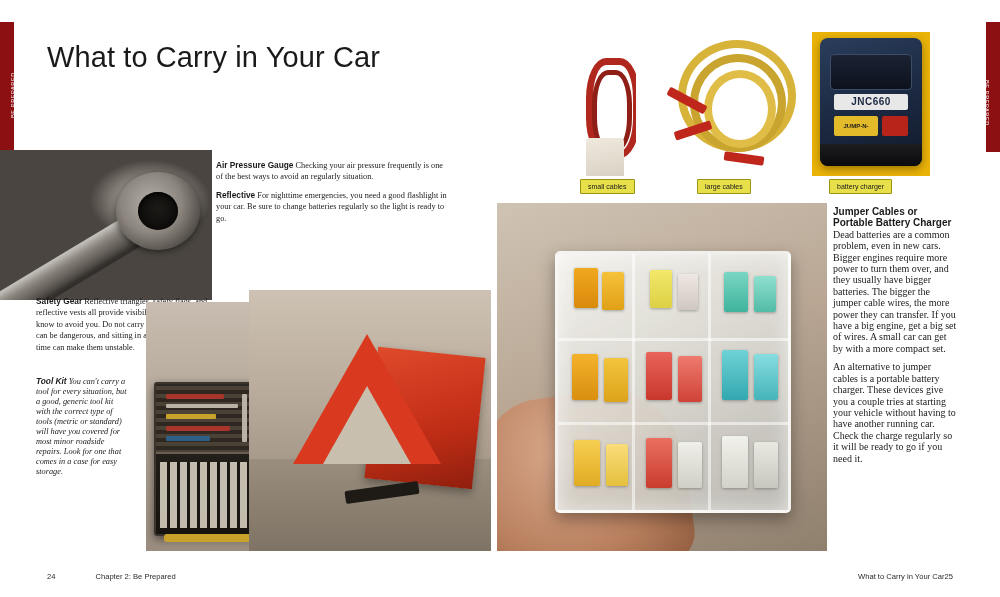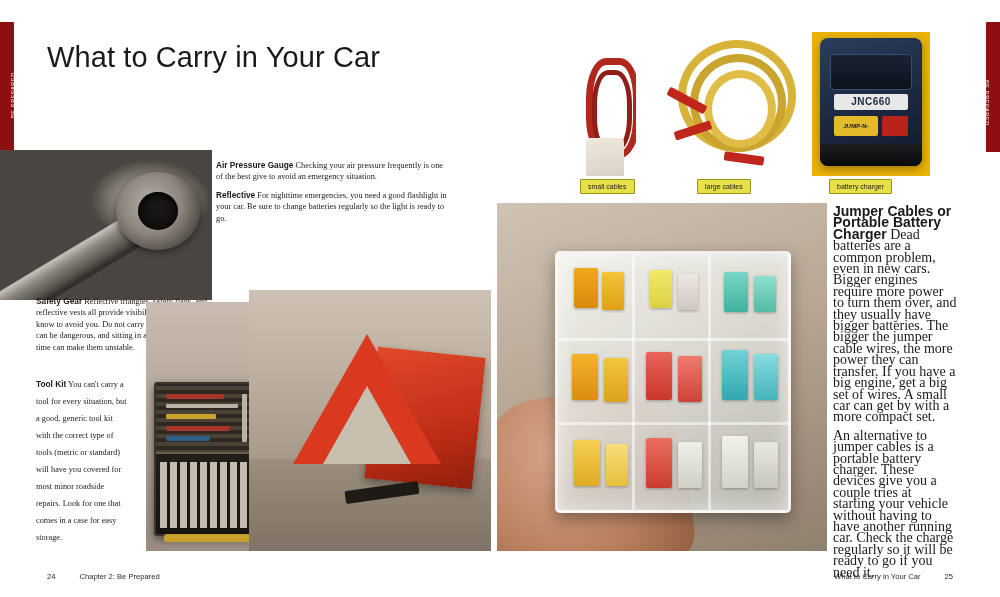--- a/index.html
+++ b/index.html
@@ -64,27 +64,27 @@
     left:216px;top:160px;width:232px;
     font-size:8.3px;line-height:11.4px;
   }
   .col-mid .para{margin-bottom:7px;}
   .col-left-a{
     left:36px;top:296px;width:186px;
     font-size:8.3px;line-height:11.4px;
   }
   .col-left-b{
     left:36px;top:376px;width:92px;
-    font-size:8.3px;line-height:17px;
+    font-size:8.3px;line-height:10px;font-style:italic;
   }
 
   
   .col-right{
     left:833px;top:206px;width:124px;
-    font-size:14px;line-height:11.4px;
+    font-size:10px;line-height:11.4px;
   }
   .col-right .para{margin-bottom:7px;}
 
   
   .photo{position:absolute;overflow:hidden;}
 
   
   .wrench{
     left:0;top:150px;width:212px;height:150px;
     background:
@@ -284,22 +284,22 @@
 
   
   .footer{
     position:absolute;bottom:16px;
     font-family:"Liberation Sans", sans-serif;
     font-size:7.6px;color:#2a2a2a;
   }
   .footer .pnum{font-weight:normal;}
   .f-left{left:47px;}
   .f-right{right:47px;}
-  .f-left .pnum{margin-right:24px;}
-  .f-right .pnum{margin-left:24px;}
+  .f-left .pnum{margin-right:40px;}
+  .f-right .pnum{}
   .fl-row{display:flex;align-items:baseline;}
 </style>
 </head>
 <body>
 
 <div class="page">
 
   <div class="tab left">
     <span class="tab-text">BE PREPARED</span>
   </div>
@@ -312,21 +312,21 @@
   <div class="photo wrench">
     <div class="bg"></div>
     <div class="shaft"></div>
     <div class="head"></div>
     <div class="hole"></div>
   </div>
 
   <div class="blk col-mid">
     <div class="para">
       <b>Air Pressure Gauge</b>
-      <span>Checking your air pressure frequently is one of the best give to avoid an emergency situation.</span>
+      <span>Checking your air pressure frequently is one of the best ways to avoid an regularly situation.</span>
     </div>
     <div class="para">
       <b>Reflective</b>
       <span>For nighttime emergencies, you need a good flashlight in your car. Be sure to change batteries regularly so the light is ready to go.</span>
     </div>
   </div>
 
   <div class="blk col-left-a">
     <b>Safety Gear</b>
     <span>Reflective triangles, safety flags, and reflective vests all provide visibility so other drivers know to avoid you. Do not carry safety flares. Flares can be dangerous, and sitting in a hot trunk for a long time can make them unstable.</span>

